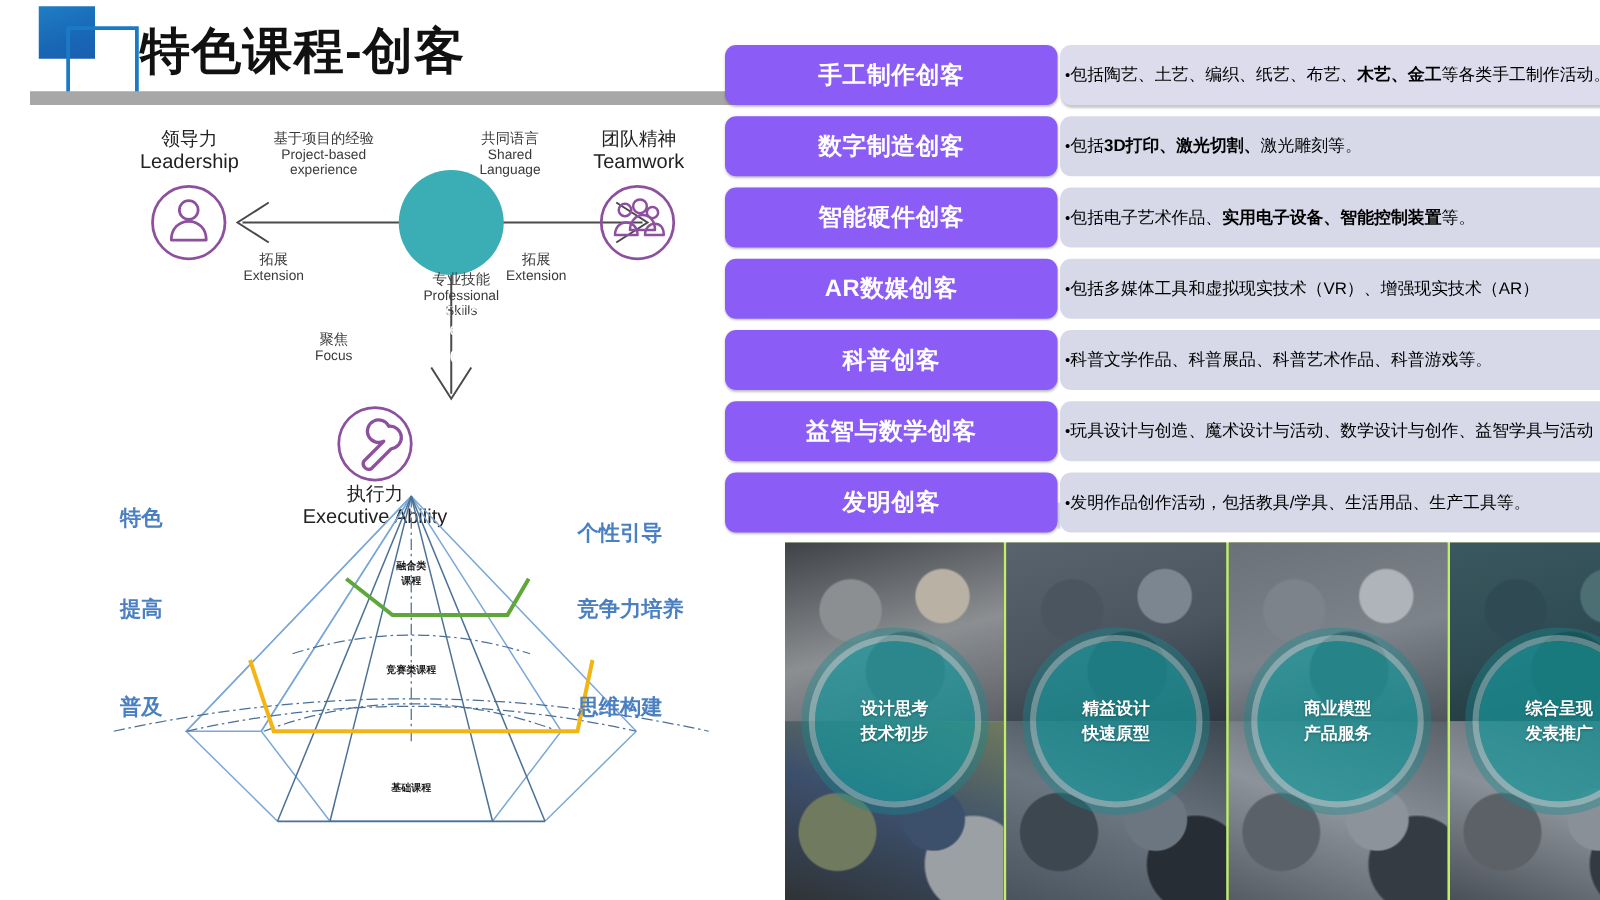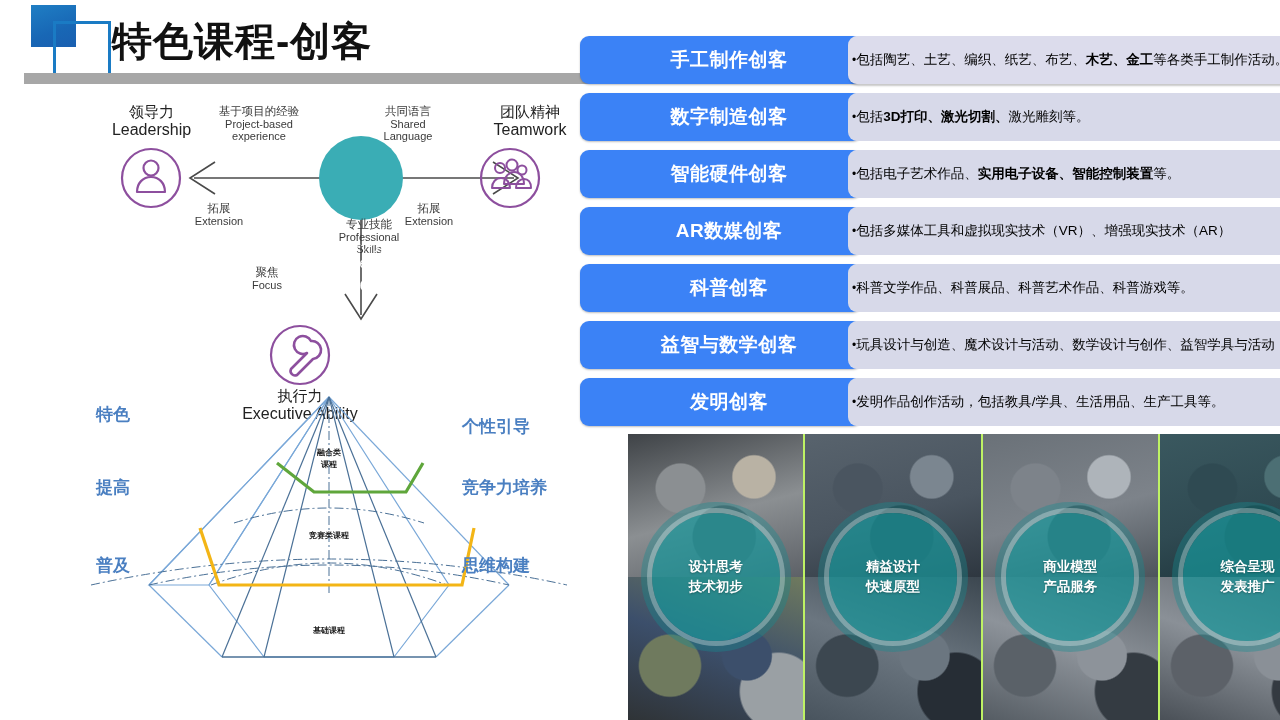--- a/index.html
+++ b/index.html
@@ -40,22 +40,22 @@
   .pyramid{position:absolute;left:60px;top:395px;width:490px;height:295px;}
   .py-svg{position:absolute;left:0;top:0;}
   .py-side{position:absolute;font-size:17px;font-weight:bold;color:#4a7fc1;white-space:nowrap;}
   .py-in{position:absolute;font-size:8px;font-weight:bold;color:#1a1a1a;
     text-align:center;line-height:1.45;white-space:nowrap;}
 
   
   .rows{position:absolute;left:556px;top:36px;width:724px;}
   .row{position:relative;height:48px;margin-bottom:9px;}
   .pill{position:absolute;left:0;top:0;width:266px;height:48px;border-radius:9px;
-    background:#3b82f6;box-shadow:0 1px 2px rgba(0,0,0,.25);
-    display:flex;align-items:center;justify-content:center;padding-left:16px;}
+    background:#8b5cf6;box-shadow:0 1px 2px rgba(0,0,0,.25);
+    display:flex;align-items:center;justify-content:center;}
   .pill span{color:#fff;font-size:19px;font-weight:bold;letter-spacing:.5px;}
   .desc{position:absolute;left:268px;top:0;width:456px;height:48px;border-radius:9px;
     background:#d7d9e9;display:flex;align-items:center;}
   .desc .bullet{color:#000;font-size:12px;margin-left:4px;line-height:1;}
   .desc .txt{color:#000;font-size:13.5px;line-height:1.2;padding-right:6px;}
   .desc .txt b{font-weight:bold;}
   .row:first-child .desc{background:#dcdcec;box-shadow:1px 2px 2px rgba(0,0,0,.22);}
 
   .watermark{position:absolute;left:810px;top:398px;font-size:22px;color:#d7d9e9;
     font-weight:bold;letter-spacing:2px;}
@@ -119,21 +119,21 @@
       <circle cx="216" cy="255" r="29" fill="none" stroke="#8d4f9e" stroke-width="2.2"></circle>
       <g fill="none" stroke="#8d4f9e" stroke-width="2.6" stroke-linecap="round" stroke-linejoin="round">
         <path d="M227 241 a9 9 0 1 0 -4 12 l-16 16 a4.5 4.5 0 0 0 6 6 l16 -16 a9 9 0 0 0 -2 -18"></path>
       </g>
     </svg>
 
     <div class="cd-lbl cd-big" style="left:10px;top:4px;width:115px;">
       <div class="cd-cn">领导力</div>
       <div class="cd-en">Leadership</div>
     </div>
-    <div class="cd-lbl cd-big" style="left:387px;top:4px;width:118px;">
+    <div class="cd-lbl cd-big" style="left:368px;top:4px;width:118px;">
       <div class="cd-cn">团队精神</div>
       <div class="cd-en">Teamwork</div>
     </div>
     <div class="cd-lbl cd-big" style="left:140px;top:288px;width:152px;">
       <div class="cd-cn">执行力</div>
       <div class="cd-en">Executive Ability</div>
     </div>
 
     <div class="cd-lbl cd-small" style="left:268px;top:5px;width:112px;">
       <div class="cd-cn">共同语言</div>

